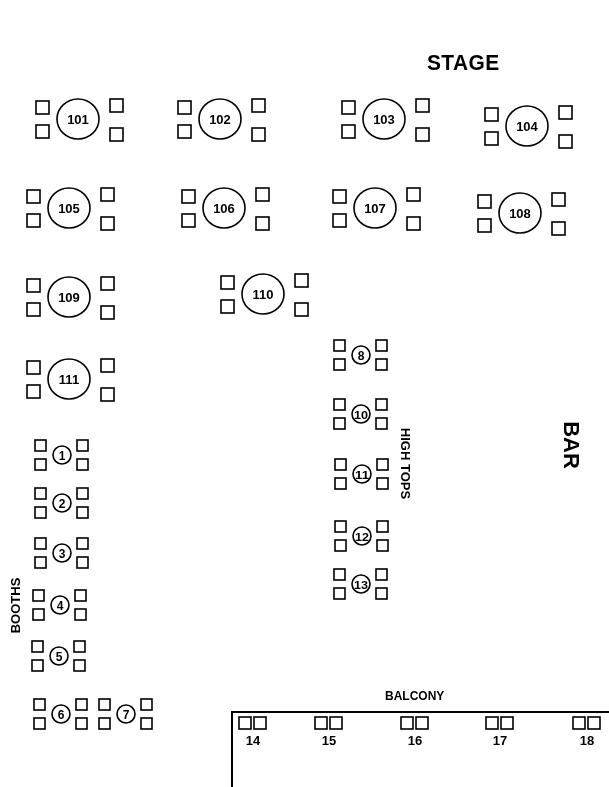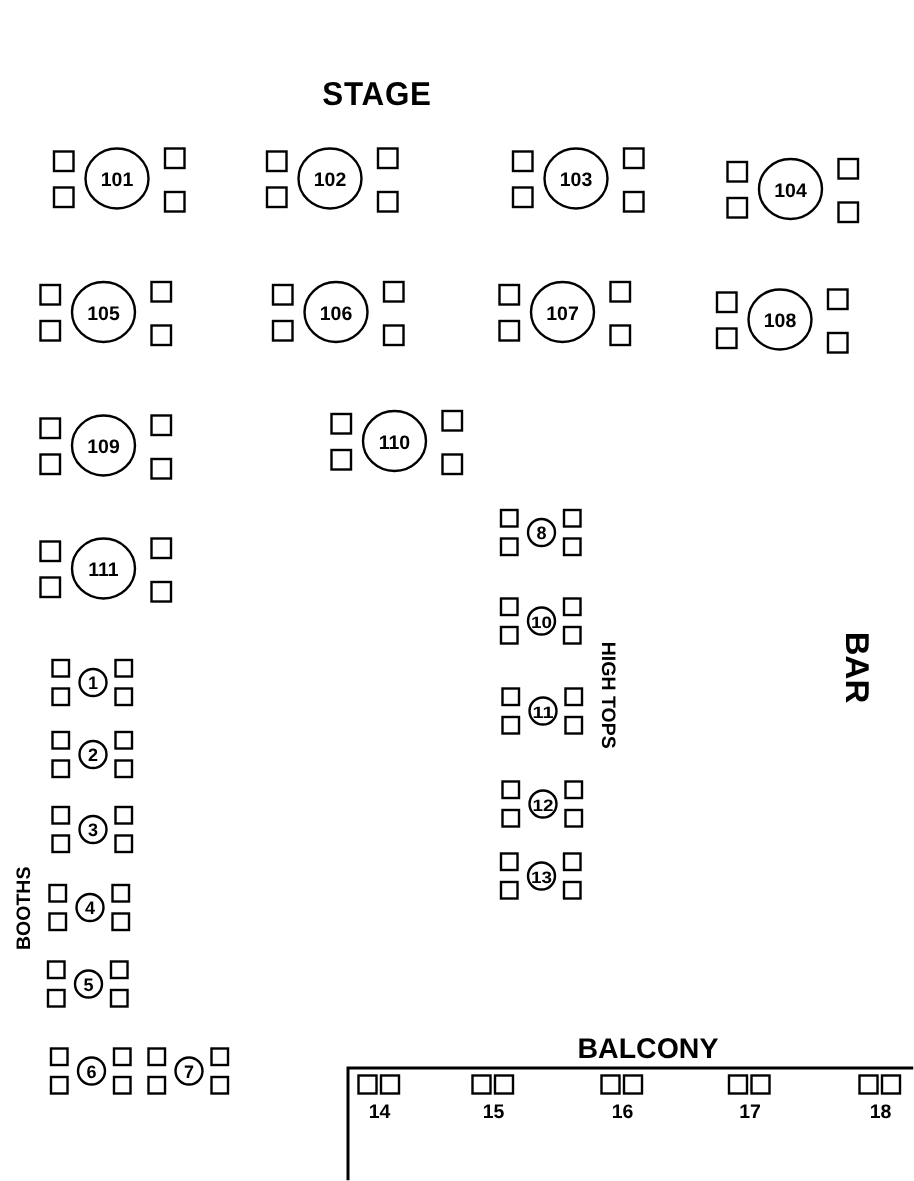--- a/index.html
+++ b/index.html
@@ -1,26 +1,26 @@
 <!DOCTYPE html>
 <html><head>
 <meta charset="utf-8">
 <style>
   html, body { margin: 0; padding: 0; background: #ffffff; }
   body { width: 609px; height: 787px; position: relative; overflow: hidden;
          font-family: "Liberation Sans", sans-serif; color: #000; }
   #floor { position: absolute; left: 0; top: 0; width: 609px; height: 787px; }
   .lbl { position: absolute; font-family: "Liberation Sans", sans-serif; font-weight: bold; color: #000; white-space: nowrap; }
-  .stage { left: 0; width: 502px; top: 50px; text-align: center; font-size: 22px; letter-spacing: 0.5px; }
+  .stage { left: 0; width: 502px; top: 50px; text-align: right; font-size: 22px; letter-spacing: 0.5px; }
   .stage span { display: inline-block; transform: scaleX(0.95); }
   .vert { transform-origin: center center; }
   .bar { left: 547px; top: 432px; font-size: 22px; transform: rotate(90deg); }
   .hightops { left: 370px; top: 456px; font-size: 13px; transform: rotate(90deg); }
   .booths { left: -12px; top: 598px; font-size: 13px; transform: rotate(-90deg); }
-  .balcony { left: 385px; top: 689px; font-size: 19px; }
+  .balcony { left: 385px; top: 689px; font-size: 12px; }
 </style>
 </head>
 <body>
 
 <svg id="floor" xmlns="http://www.w3.org/2000/svg" width="609" height="787" viewBox="0 0 609 787">
   <g id="round-layer">
       <g>
         <rect x="36" y="101" width="13" height="13" fill="#fff" stroke="#000" stroke-width="1.6"></rect>
         <rect x="36" y="125" width="13" height="13" fill="#fff" stroke="#000" stroke-width="1.6"></rect>
         <rect x="110" y="99" width="13" height="13" fill="#fff" stroke="#000" stroke-width="1.6"></rect>

